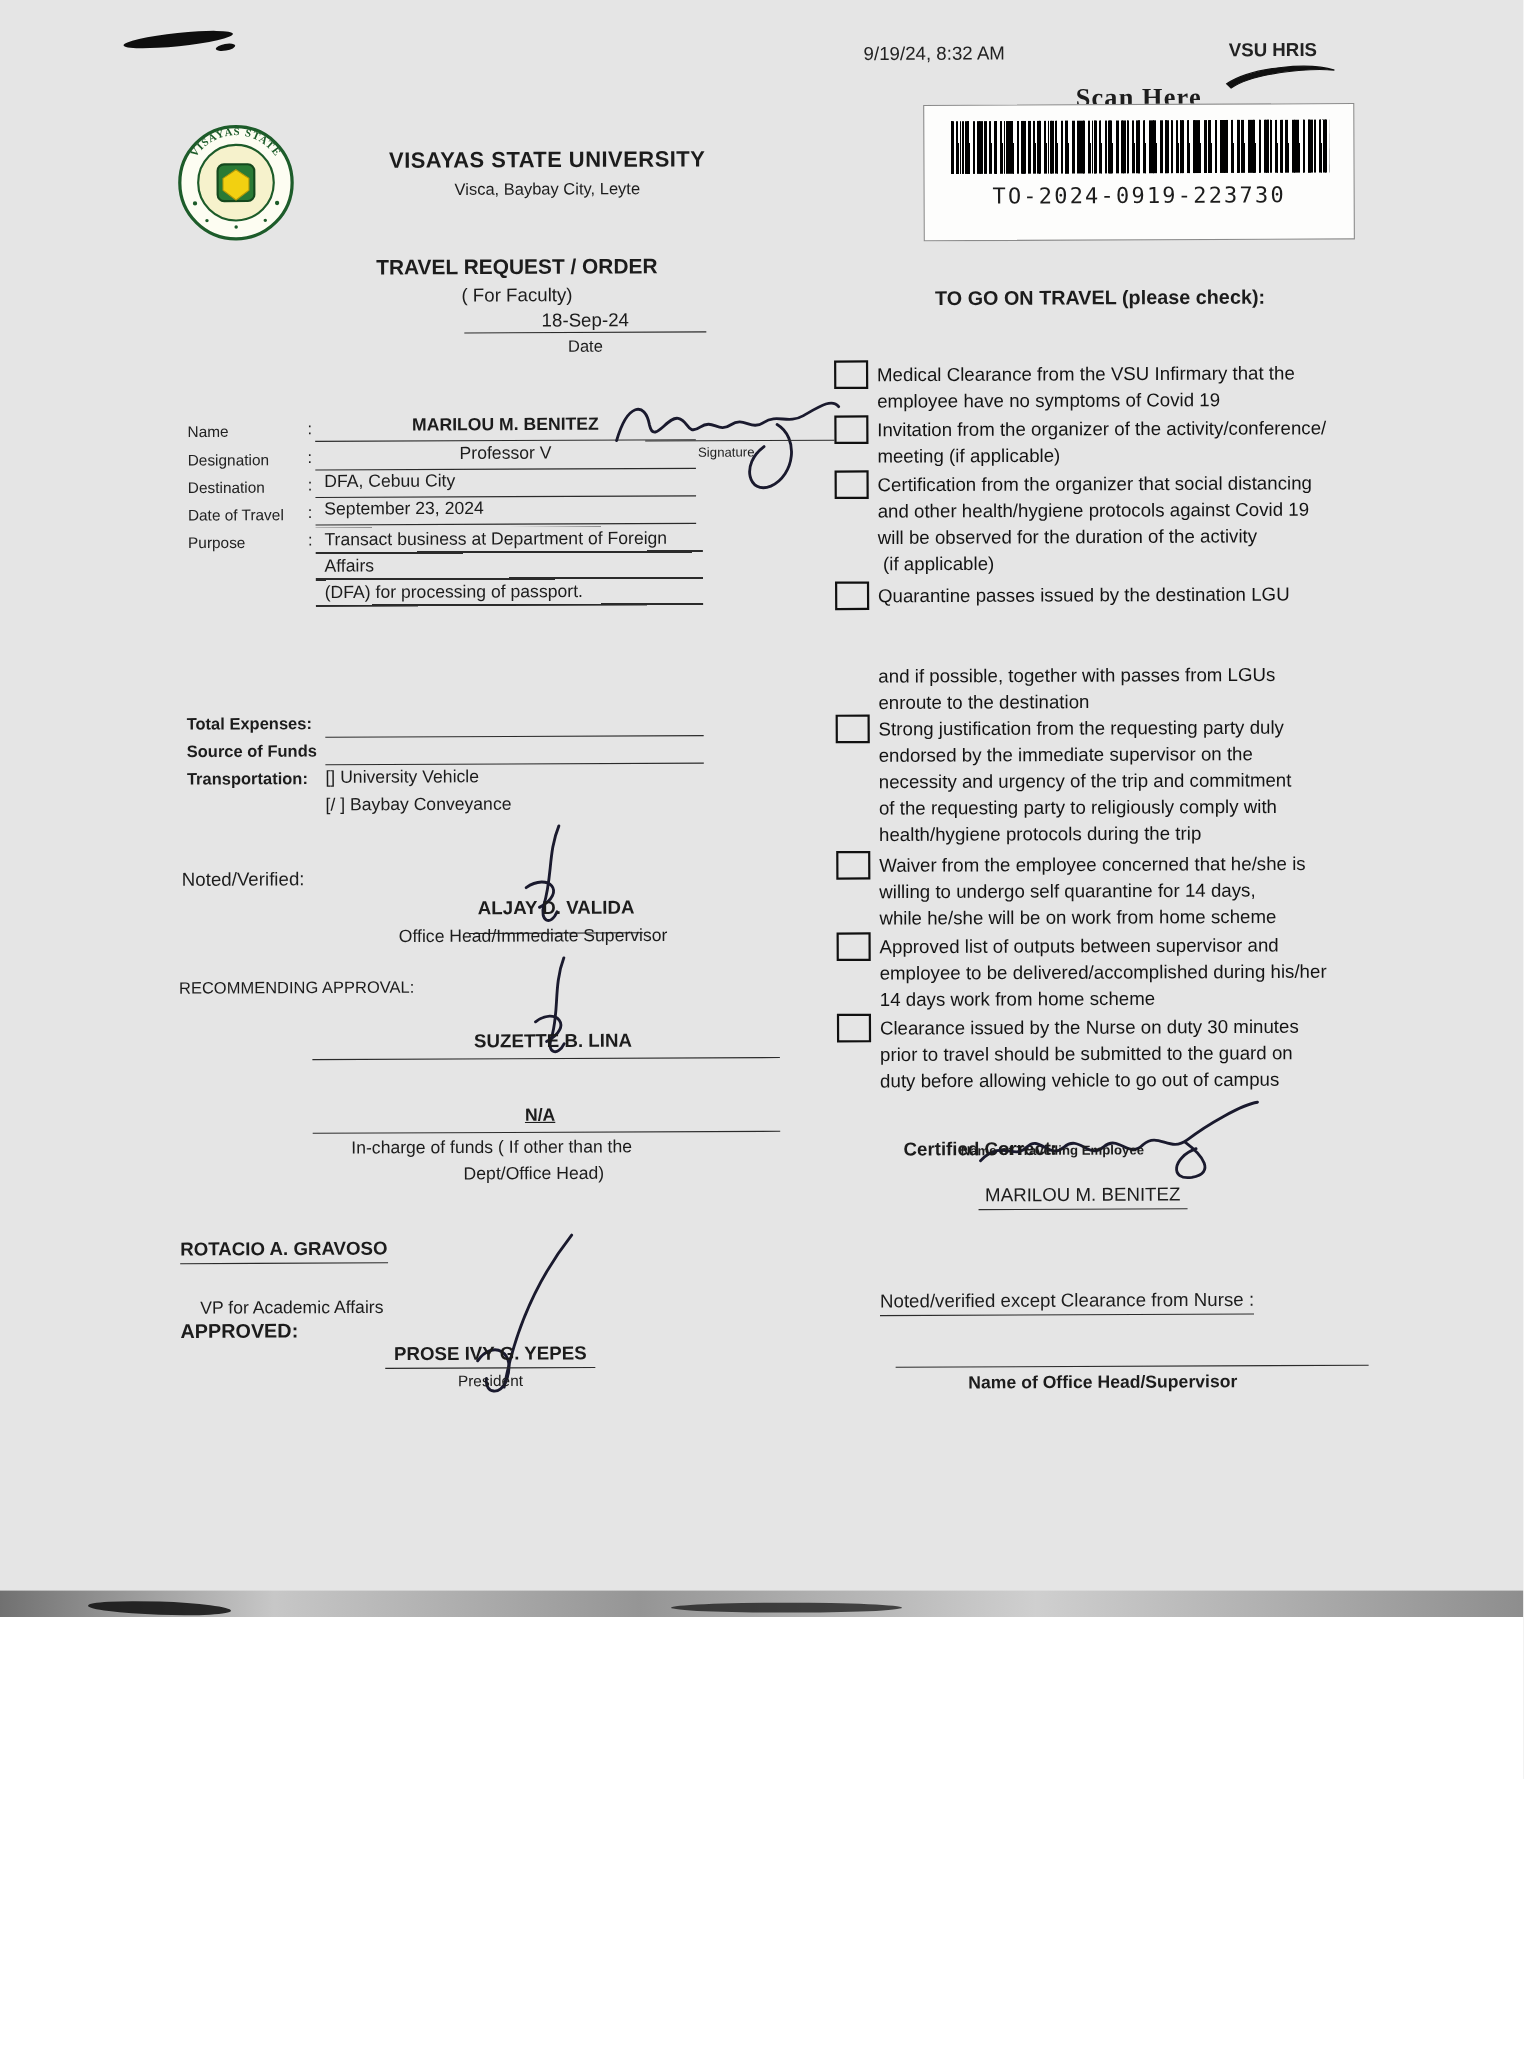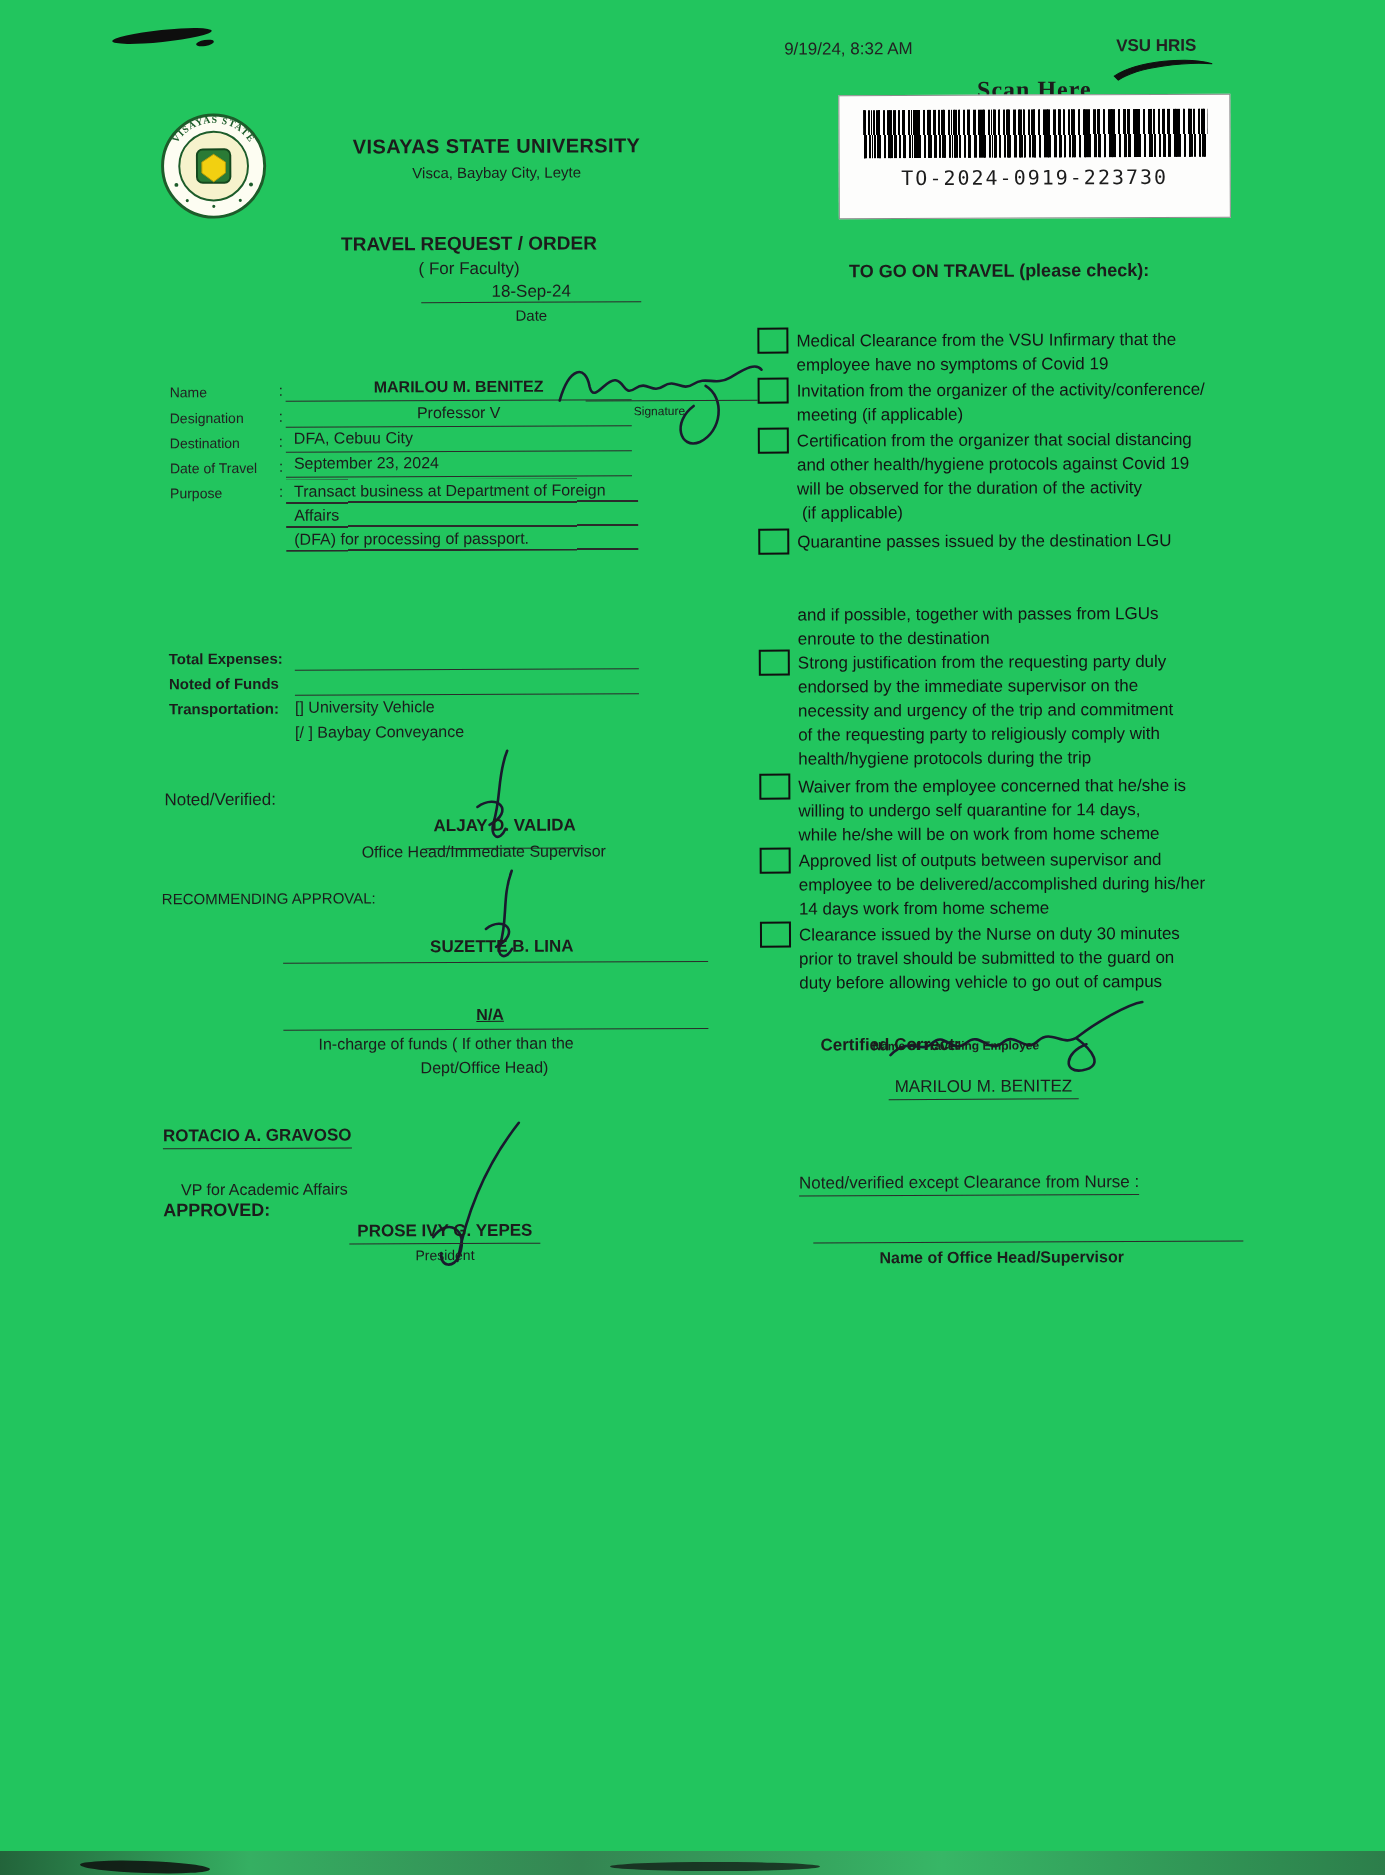--- a/index.html
+++ b/index.html
@@ -1,18 +1,18 @@
 <!DOCTYPE html>
 <html><head>
 <meta charset="utf-8">
 <style>
   * { margin:0; padding:0; box-sizing:border-box; }
   html,body { background:#ffffff; }
   body { font-family:"Liberation Sans", sans-serif; color:#1c1c1c; }
-  .page { position:relative; width:1385px; height:1875px; background:#22c55e; overflow:hidden; }
+  .page { position:relative; width:1385px; height:1470px; background:#e5e5e5; overflow:hidden; }
   .sheet { position:absolute; inset:0; transform:rotate(-0.25deg); }
   .abs { position:absolute; }
   .b { font-weight:bold; }
   .ctr { text-align:center; }
   .prelines { white-space:pre-line; }
   .serif { font-family:"Liberation Serif", serif; }
   .mono { font-family:"DejaVu Sans Mono", monospace; }
 
   .ts { font-size:17px; color:#222; }
   .uline { border-bottom:1.7px solid #2b2b2b; }
@@ -179,21 +179,21 @@
     <div class="abs field-colon" style="left:281px; top:456px;">:</div>
     <div class="abs field-value" style="left:288px; top:453px; padding-left:8px;">September 23, 2024</div>
 
     <div class="abs field-label" style="left:172px; top:483px;">Purpose</div>
     <div class="abs field-colon" style="left:281px; top:481px;">:</div>
     <div class="abs purpose-block prelines" style="left:288px; top:478px; padding-left:8px;">Transact business at Department of Foreign Affairs
 (DFA) for processing of passport.</div>
 
     <div class="abs b" style="left:170px; top:648px; font-size:15px;">Total Expenses:</div>
     <div class="abs hline" style="left:296px; top:668px; width:344px;"></div>
-    <div class="abs b" style="left:170px; top:673px; font-size:15px;">Noted of Funds</div>
+    <div class="abs b" style="left:170px; top:673px; font-size:15px;">Source of Funds</div>
     <div class="abs hline" style="left:296px; top:693px; width:344px;"></div>
     <div class="abs b" style="left:170px; top:698px; font-size:15px;">Transportation:</div>
     <div class="abs" style="left:296px; top:697px; font-size:16px;">[] University Vehicle</div>
     <div class="abs" style="left:296px; top:722px; font-size:16px;">[/ ] Baybay Conveyance</div>
 
     <div class="abs" style="left:165px; top:788px; font-size:17px;">Noted/Verified:</div>
     <svg class="abs" style="left:468px; top:748px;" width="62" height="96" viewBox="0 0 62 96">
       <path class="sig" d="M40,2 C30,26 34,48 26,74 C22,88 32,94 38,80"></path>
       <path class="sig" d="M10,58 C30,44 48,62 22,76"></path>
     </svg>

